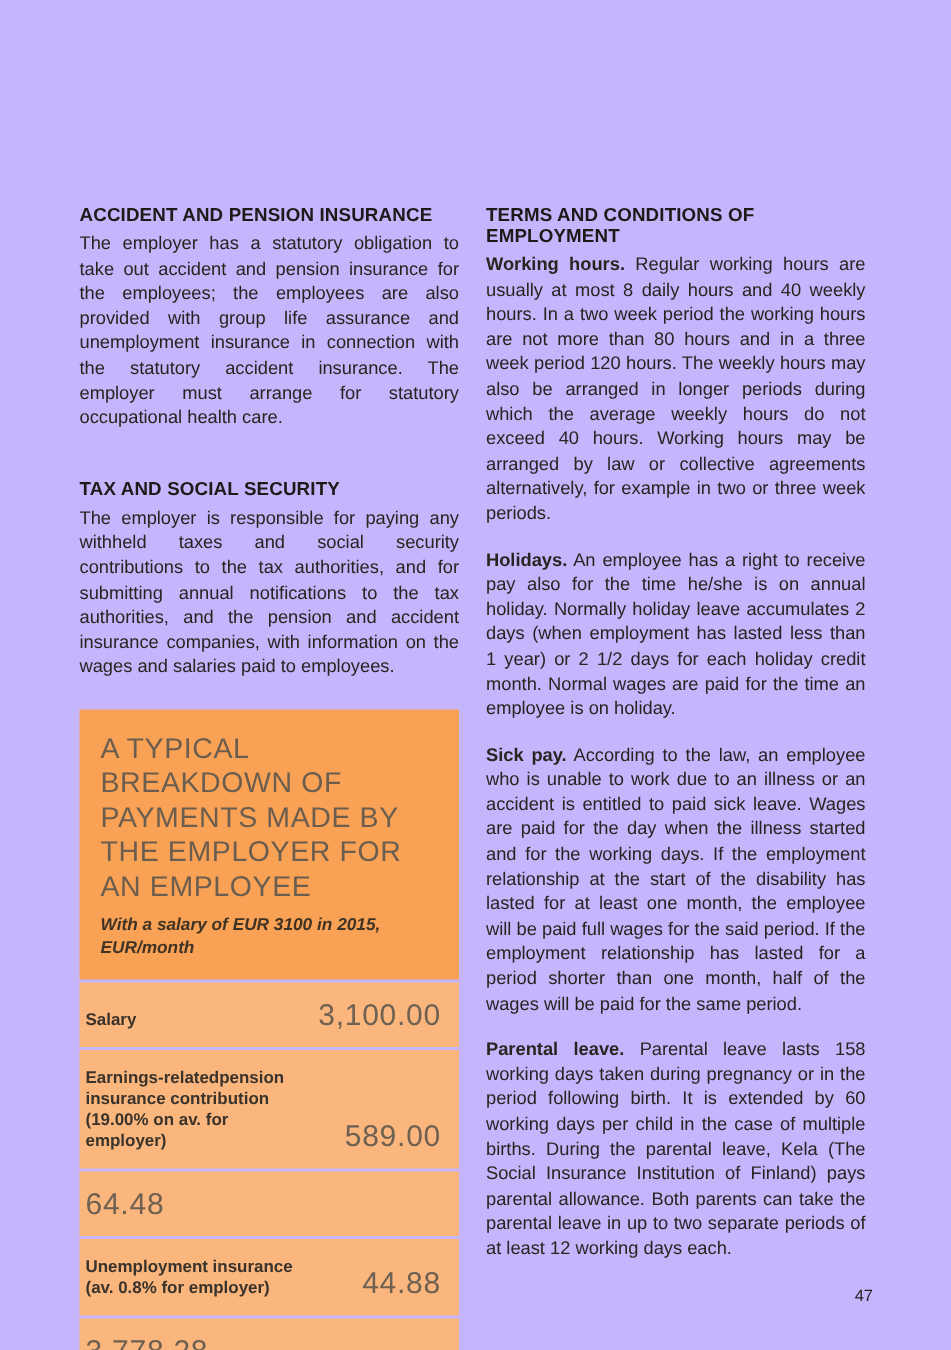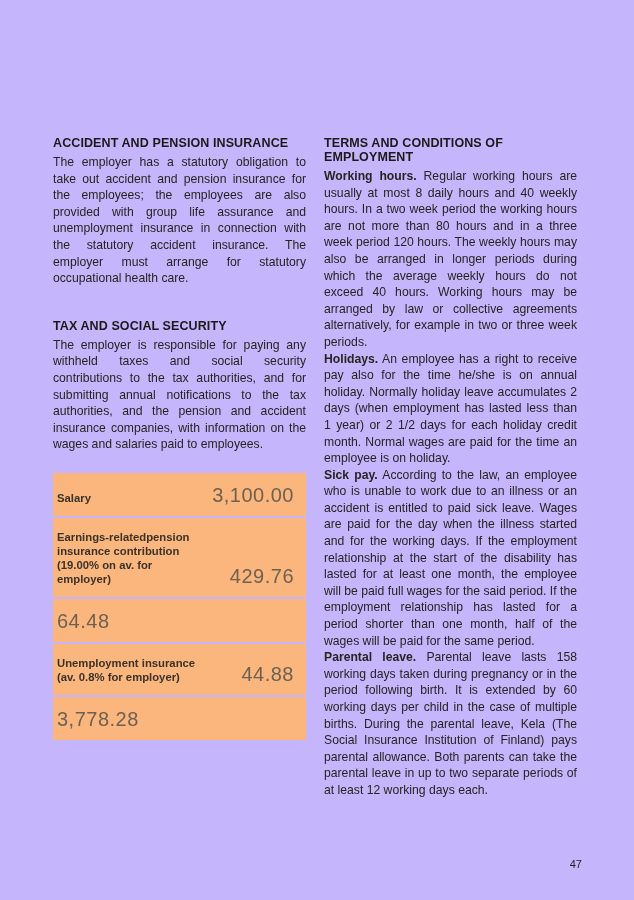--- a/index.html
+++ b/index.html
@@ -28,21 +28,21 @@
     color:#1d1a18;
   }
   .body-para {
     margin:0;
     font-size:12.2px;
     line-height:16.6px;
     text-align:justify;
     color:#29241f;
   }
   .mt-section { margin-top:32px; }
-  .mt-para { margin-top:0; }
+  .mt-para { margin-top:14px; }
   .body-para .lead { font-weight:700; }
 
   
   .infographic { margin-top:20px; }
   .ig-header {
     background:#f9a155;
     padding:15px 14px 13px 14px;
     margin-bottom:2px;
   }
   .ig-title {
@@ -99,28 +99,32 @@
   <div class="columns">
 
     <div class="col">
       <h3 class="section-heading">ACCIDENT AND PENSION INSURANCE</h3>
       <p class="body-para">The employer has a statutory obligation to take out accident and pension insurance for the employees; the employees are also provided with group life assurance and unemployment insurance in connection with the statutory accident insurance. The employer must arrange for statutory occupational health care.</p>
 
       <h3 class="section-heading mt-section">TAX AND SOCIAL SECURITY</h3>
       <p class="body-para">The employer is responsible for paying any withheld taxes and social security contributions to the tax authorities, and for submitting annual notifications to the tax authorities, and the pension and accident insurance companies, with information on the wages and salaries paid to employees.</p>
 
       <div class="infographic">
+        <div class="ig-header">
+          <div class="ig-title">A TYPICAL BREAKDOWN OF PAYMENTS MADE BY THE EMPLOYER FOR AN EMPLOYEE</div>
+          <div class="ig-subtitle">With a salary of EUR 3100 in 2015, EUR/month</div>
+        </div>
 
         <div class="ig-row">
           <div class="ig-label">Salary</div>
           <div class="ig-value">3,100.00</div>
         </div>
         <div class="ig-row">
           <div class="ig-label">Earnings-relatedpension insurance contribution (19.00% on av. for employer)</div>
-          <div class="ig-value">429.76</div>
+          <div class="ig-value">589.00</div>
         </div>
         <div class="ig-row">
           <div class="ig-value">64.48</div>
         </div>
         <div class="ig-row">
           <div class="ig-label">Unemployment insurance (av. 0.8% for employer)</div>
           <div class="ig-value">44.88</div>
         </div>
         <div class="ig-row">
 

